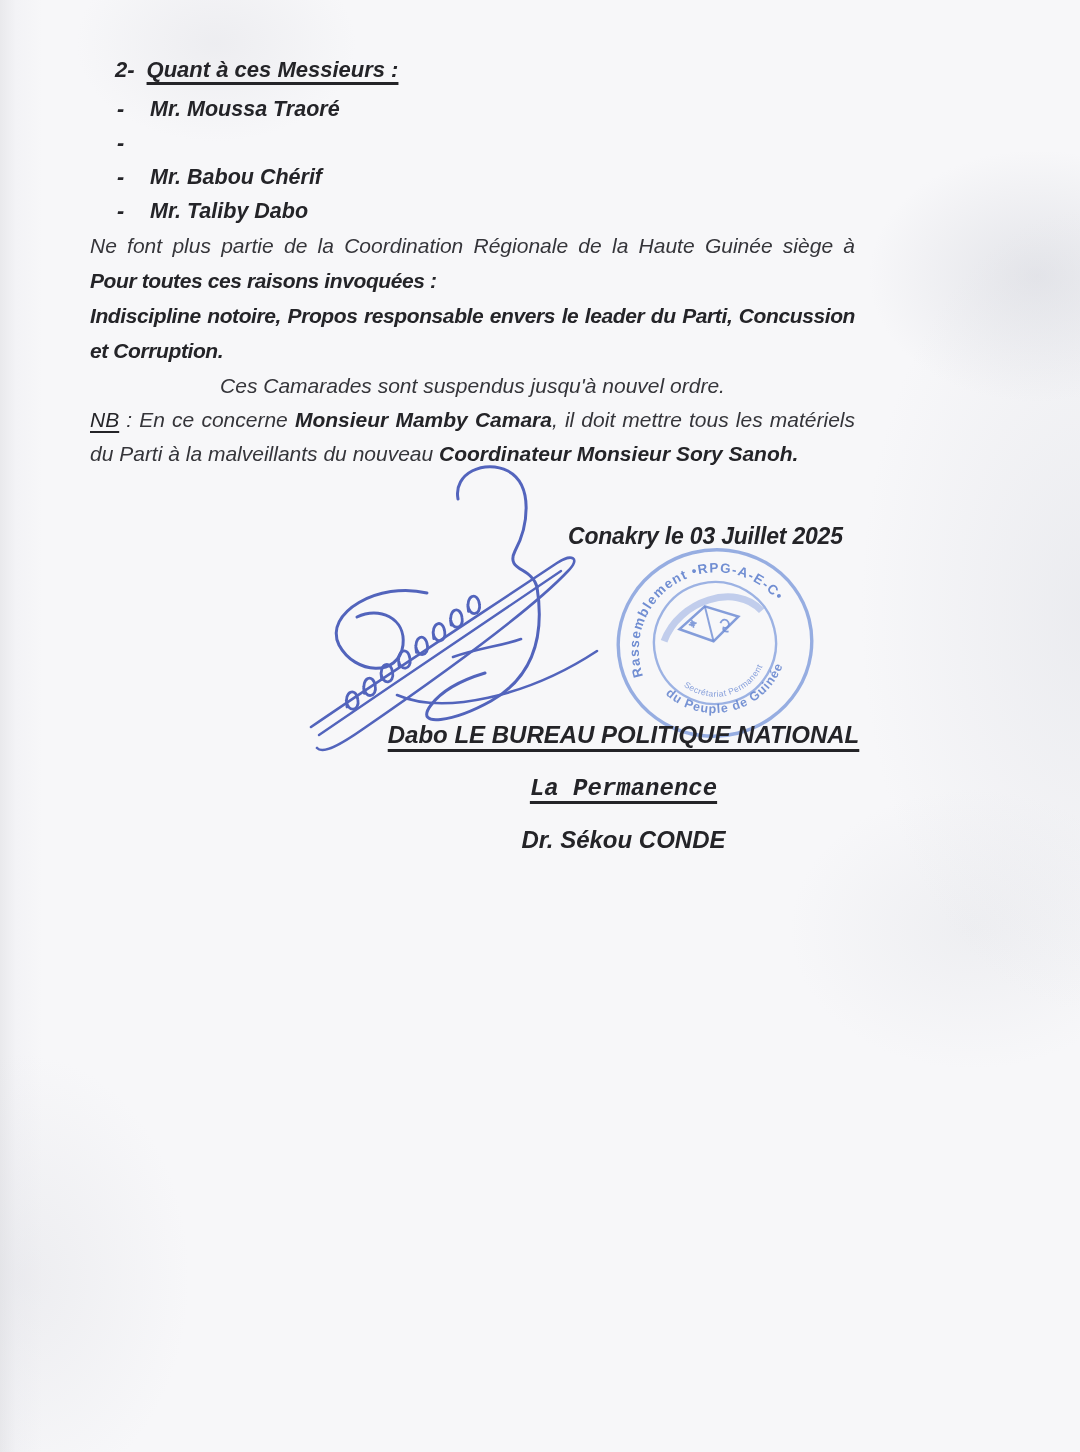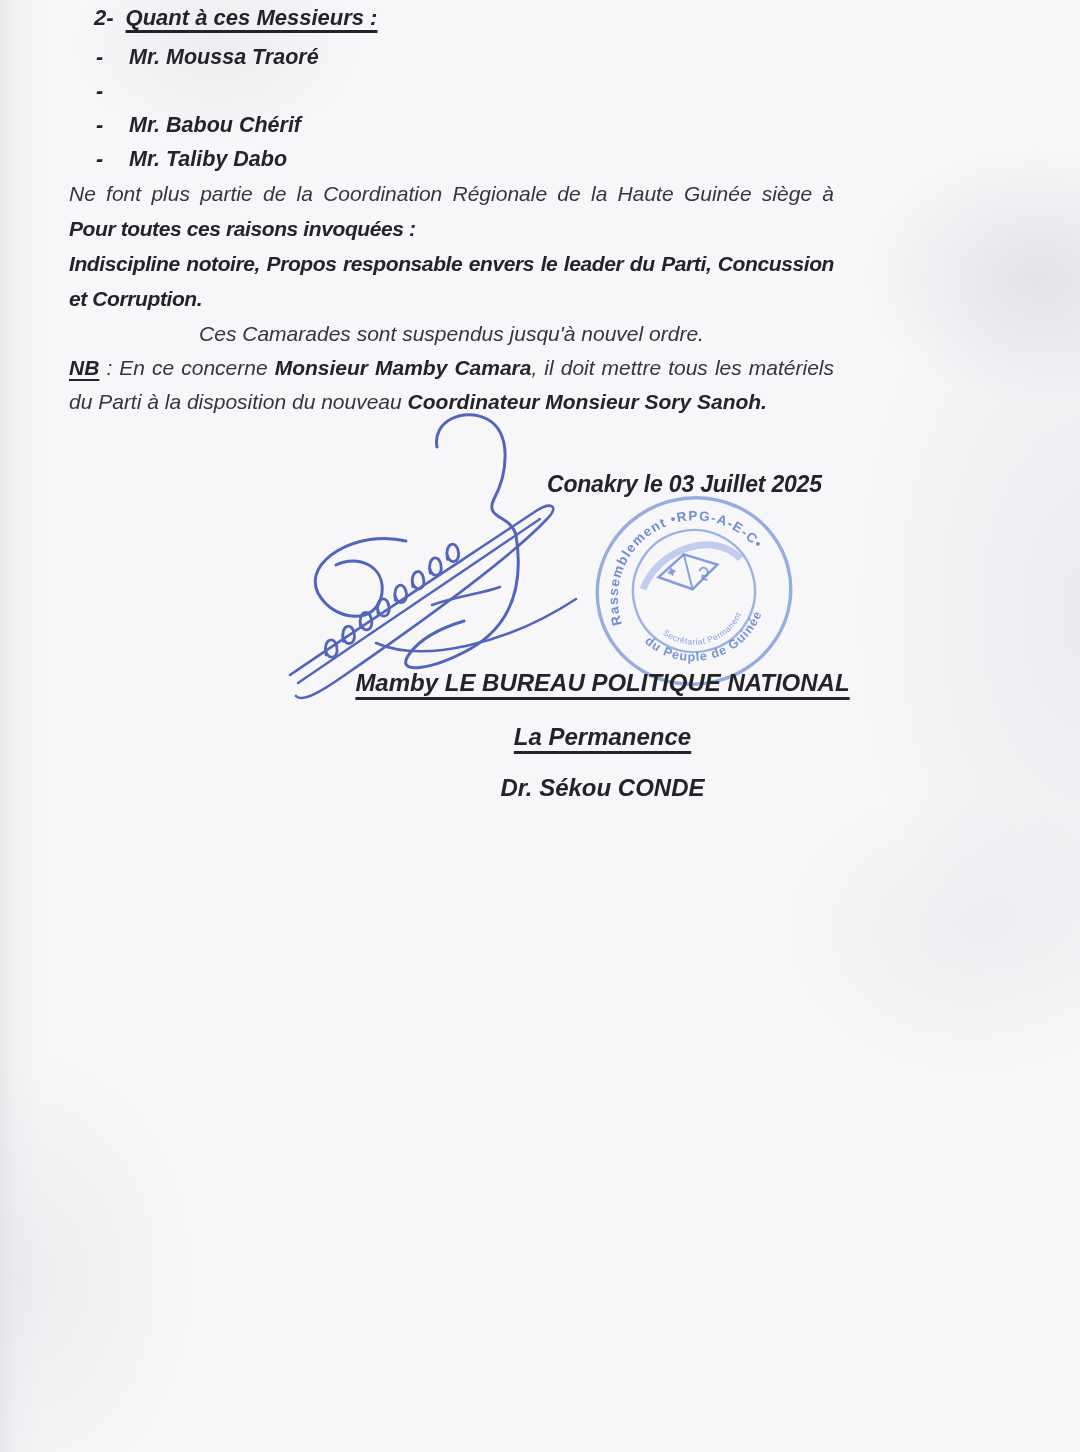--- a/index.html
+++ b/index.html
@@ -12,22 +12,23 @@
       radial-gradient(240px 180px at 96% 19%, rgba(204,206,214,0.45), transparent 70%),
       radial-gradient(320px 560px at 101% 42%, rgba(212,214,221,0.35), transparent 72%),
       radial-gradient(260px 200px at 90% 64%, rgba(214,216,222,0.28), transparent 70%),
       radial-gradient(240px 320px at 2% 88%, rgba(213,214,220,0.30), transparent 70%),
       radial-gradient(200px 140px at 20% 3%, rgba(214,215,221,0.30), transparent 70%),
       linear-gradient(90deg,#e9e9ec 0px,#f3f3f6 16px,rgba(248,248,250,0) 42px),
       #f7f7f9;
   }
   .content{
     position:relative;
-    margin-left:69px;
+    margin-left:90px;
     width:765px;
+    padding-top:52px;
     color:#35353a;
   }
   .b{font-weight:bold;color:#242428;}
   .heading{
     margin:0 0 4px 25px;
     font-size:22px;line-height:36px;
     font-style:italic;font-weight:bold;color:#242428;
   }
   .heading .u{
     margin-left:12px;
@@ -48,21 +49,21 @@
     font-size:21px;line-height:35px;
     font-style:italic;
   }
   .just{text-align:justify;text-align-last:justify;}
   .gap15{margin-top:15px;}
   .gap8{margin-top:8px;}
   .gap4{margin-top:4px;text-align:center;}
   .boldpara{font-weight:bold;color:#242428;letter-spacing:-0.4px;}
   .nbline{font-size:21px;line-height:34px;font-style:italic;}
   .nb-label{
-    font-weight:bold;color:#242428;
+    font-weight:normal;color:#242428;
     text-decoration:underline;
     text-decoration-thickness:2px;
     text-underline-offset:4px;
   }
   .sig-area{position:relative;height:410px;margin-top:12px;}
   .date-line{
     position:absolute;left:478px;top:40px;
     font-size:23px;font-weight:bold;font-style:italic;color:#242428;
     letter-spacing:-0.2px;
     white-space:nowrap;
@@ -74,21 +75,21 @@
     text-align:center;
     font-style:italic;font-weight:bold;color:#242428;
     font-size:24px;white-space:nowrap;
   }
   .closing.u{
     text-decoration:underline;
     text-decoration-thickness:2.5px;
     text-underline-offset:6px;
   }
   .c1{top:238px;}
-  .c2{top:292px;}
+  .c2{top:292px;font-family:Liberation Mono, monospace;}
   .c3{top:343px;}
 </style>
 </head>
 <body>
 
 <div class="scan">
   <div class="content">
 
     <h3 class="heading"><span>2-</span><span class="u">Quant à ces Messieurs :</span></h3>
 
@@ -118,21 +119,21 @@
 
     <p class="para gap8 boldpara">
         <span class="just" style="display:block">Indiscipline notoire, Propos responsable envers le leader du Parti, Concussion</span>
         <span style="display:block">et Corruption.</span>
       </p>
 
     <p class="para gap4">Ces Camarades sont suspendus jusqu'à nouvel ordre.</p>
 
     <p class="para gap8">
         <span class="nbline just" style="display:block"><span class="nb-label">NB</span><span> : </span><span>En ce concerne </span><span class="b">Monsieur Mamby Camara</span><span>, il doit mettre tous les matériels</span></span>
-        <span class="nbline" style="display:block"><span>du Parti à la disposition du nouveau </span><span class="b">Coordinateur Monsieur Sory Sanoh.</span></span>
+        <span class="nbline" style="display:block"><span>du Parti à la malveillants du nouveau </span><span class="b">Coordinateur Monsieur Sory Sanoh.</span></span>
       </p>
 
     <div class="sig-area">
 
       <svg class="signature-svg" width="320" height="300" viewBox="0 0 320 300">
         <g fill="none" stroke="#3c50b4" stroke-linecap="round" stroke-linejoin="round" opacity="0.88">
 
           <path d="M163,34 C158,8 190,-6 213,6 C239,20 233,62 220,86 C210,106 237,102 242,122" stroke-width="3"></path>
 
           <path d="M242,122 C250,172 238,212 196,236 C160,256 118,264 136,240 C148,224 170,214 190,208" stroke-width="3"></path>
@@ -183,19 +184,19 @@
           <g>
             <path d="M58,88 C82,52 142,48 160,82" fill="none" stroke="#6e8fd8" stroke-width="7" opacity="0.45"></path>
             <path d="M76,80 L106,64 L136,82 L106,100 Z" fill="none" stroke="#5d7fd0" stroke-width="2.6" opacity="0.85"></path>
             <path d="M106,64 L106,100" stroke="#5d7fd0" stroke-width="2" opacity="0.8"></path>
             <path d="M88,80 l4,-4 m-4,0 l4,4 m-6,-2 h8 m-4,-4 v8" stroke="#5d7fd0" stroke-width="1.6" opacity="0.85" fill="none"></path>
             <path d="M117,84 c3,-4 7,-3 8,1 c1,4 -3,6 -6,4 c-2,3 1,5 4,5" stroke="#5d7fd0" stroke-width="1.8" opacity="0.85" fill="none"></path>
           </g>
         </g>
       </svg>
 
-      <div class="closing u c1">Mamby LE BUREAU POLITIQUE NATIONAL</div>
+      <div class="closing u c1">Dabo LE BUREAU POLITIQUE NATIONAL</div>
       <div class="closing u c2">La Permanence</div>
       <div class="closing c3">Dr. Sékou CONDE</div>
     </div>
 
   </div>
 </div>
 
 </body></html>

